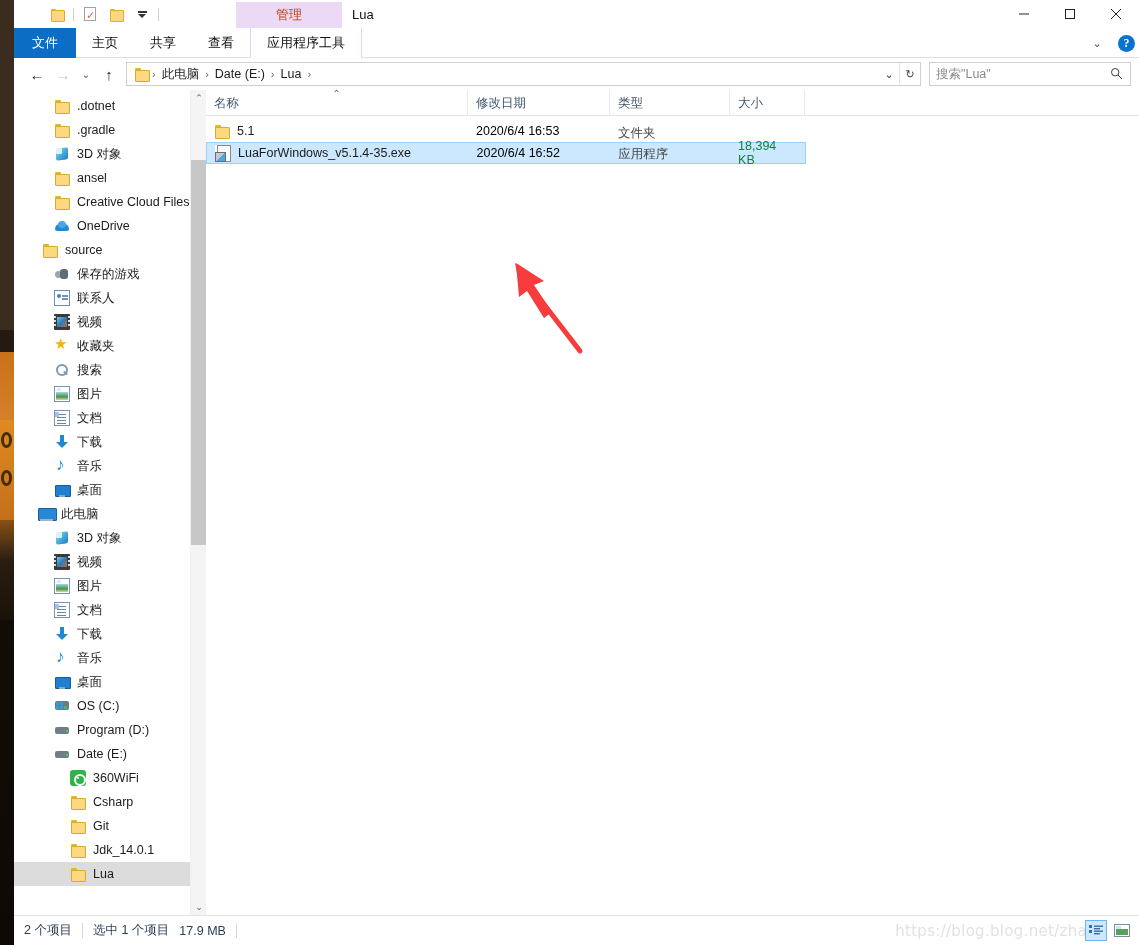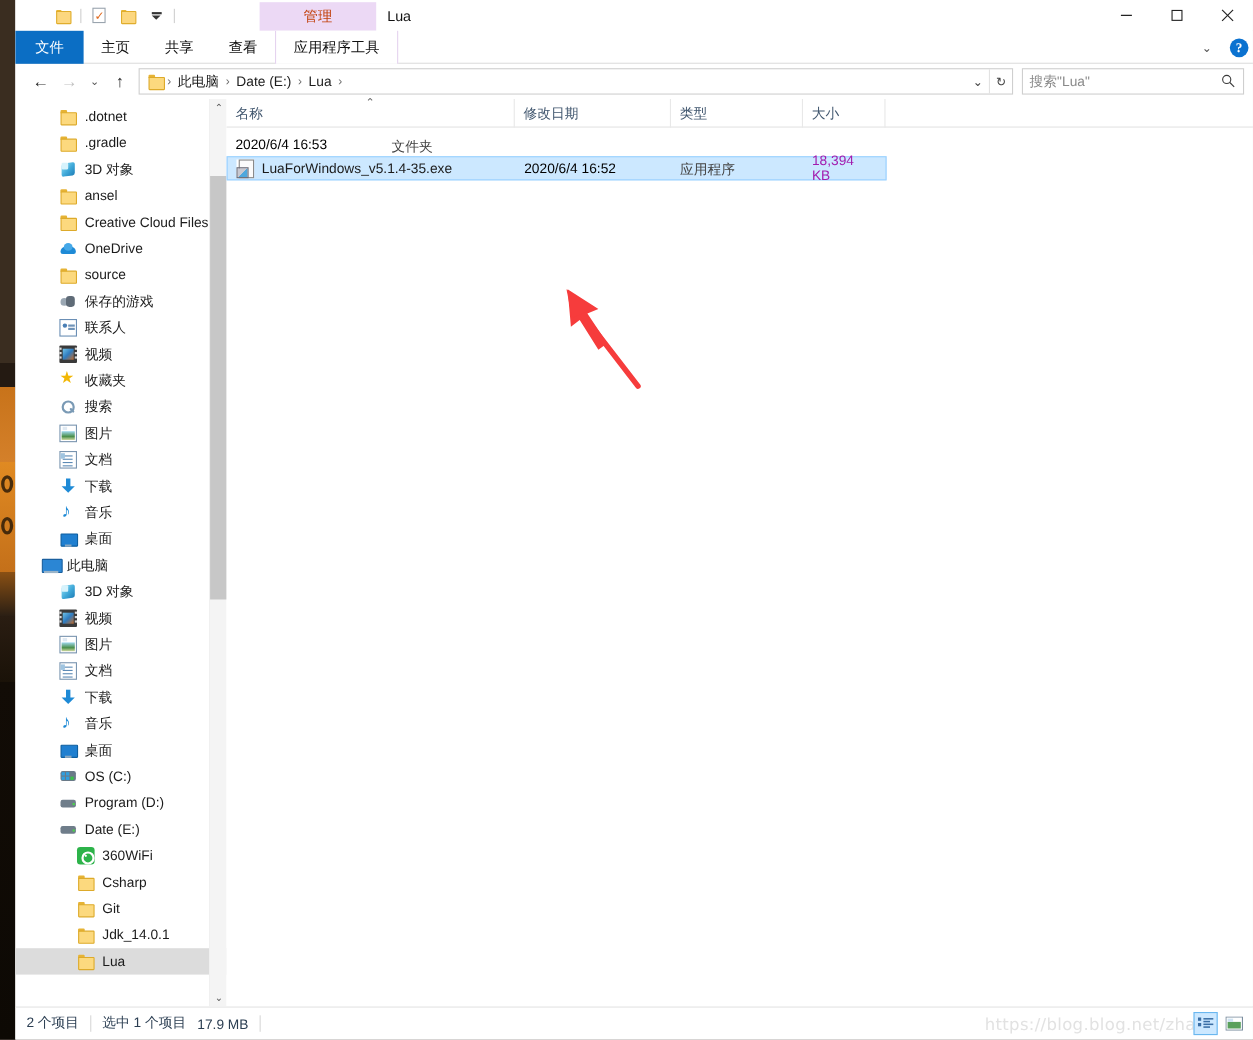--- a/index.html
+++ b/index.html
@@ -193,21 +193,21 @@
     color: #6a6a6a; font-size: 10px;
   }
 
   .rows { padding-top: 4px; }
   .row { height: 22px; display: flex; align-items: center; font-size: 12.5px; color: #1b1b1b; }
   .row.selected { background: #cce8ff; border: 1px solid #99d1ff; height: 22px; }
   .cell { padding-left: 8px; display: flex; align-items: center; gap: 7px; height: 100%; }
   .cell.c-name { width: 262px; }
   .cell.c-date { width: 142px; color: #000000; }
   .cell.c-type { width: 120px; color: #444; align-items: flex-end; }
-  .cell.c-size { width: 75px; color: #a21caf; justify-content: center; padding-right: 22px; }
+  .cell.c-size { width: 75px; color: #15803d; justify-content: center; padding-right: 22px; }
 
   
   .statusbar {
     flex: 0 0 30px; height: 30px; border-top: 1px solid #e3e3e3;
     display: flex; align-items: center; position: relative; background: #fff;
   }
   .status-txt { font-size: 12.5px; color: #2b3e52; padding-left: 10px; }
   .status-sep { width: 1px; height: 15px; background: #d8d8d8; margin: 0 10px; }
   .watermark {
     position: absolute; right: 52px; top: 6px; font-size: 15px; color: #e2e2e2;
@@ -431,21 +431,21 @@
             <span class="nav-label">ansel</span>
           </div>
           <div class="nav-item" style="padding-left: 40px;">
             <span class="ic ic-folder"></span>
             <span class="nav-label">Creative Cloud Files</span>
           </div>
           <div class="nav-item" style="padding-left: 40px;">
             <span class="ic ic-cloud"></span>
             <span class="nav-label">OneDrive</span>
           </div>
-          <div class="nav-item" style="padding-left: 40px;">
+          <div class="nav-item" style="padding-left: 28px;">
             <span class="ic ic-folder"></span>
             <span class="nav-label">source</span>
           </div>
           <div class="nav-item" style="padding-left: 40px;">
             <span class="ic ic-games"></span>
             <span class="nav-label">保存的游戏</span>
           </div>
           <div class="nav-item" style="padding-left: 40px;">
             <span class="ic ic-contacts"></span>
             <span class="nav-label">联系人</span>
@@ -566,20 +566,24 @@
         <div class="col c-type">
           <span>类型</span>
         </div>
         <div class="col c-size">
           <span>大小</span>
         </div>
       </div>
 
       <div class="rows" id="file-rows">
           <div class="row">
+            <div class="cell c-name">
+              <span class="ic ic-folder"></span>
+              <span>5.1</span>
+            </div>
             <div class="cell c-date">
               <span>2020/6/4 16:53</span>
             </div>
             <div class="cell c-type">
               <span>文件夹</span>
             </div>
             <div class="cell c-size">
               <span></span>
             </div>
           </div>

